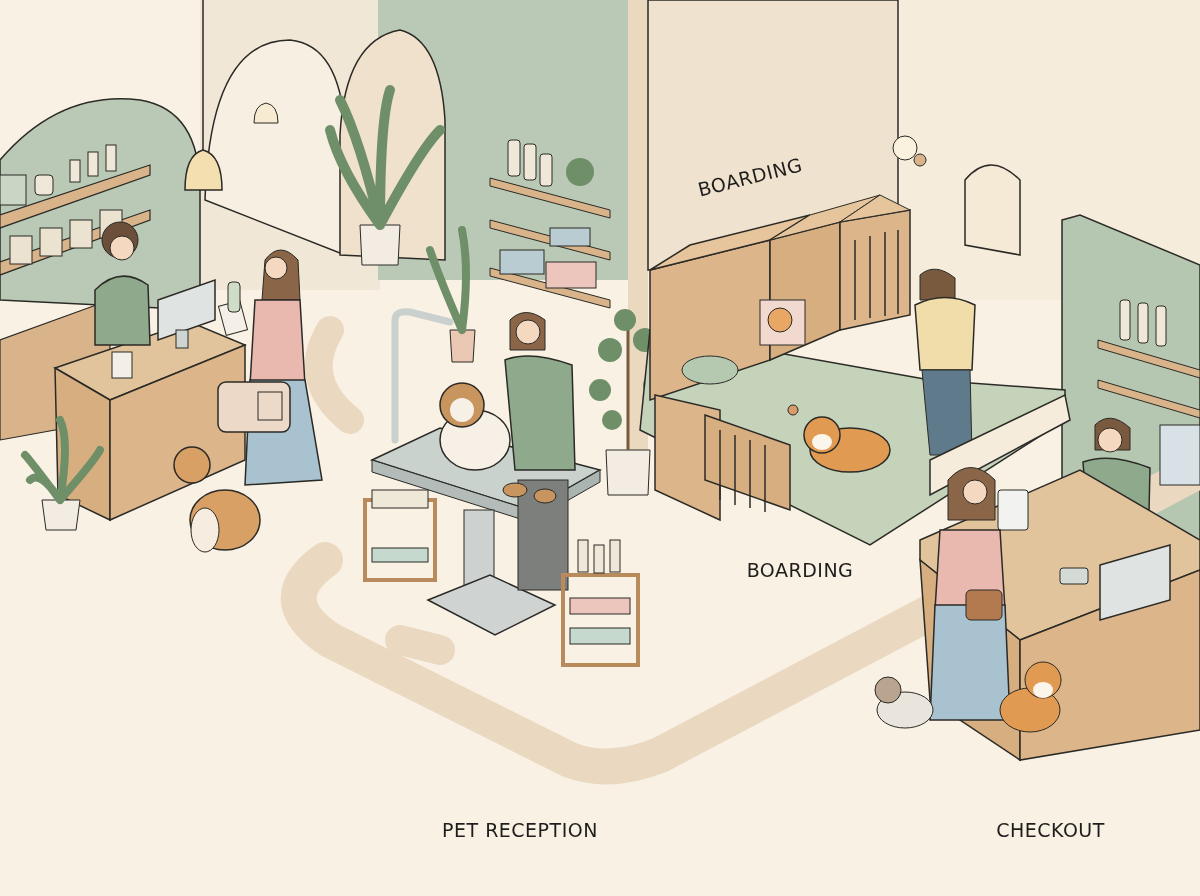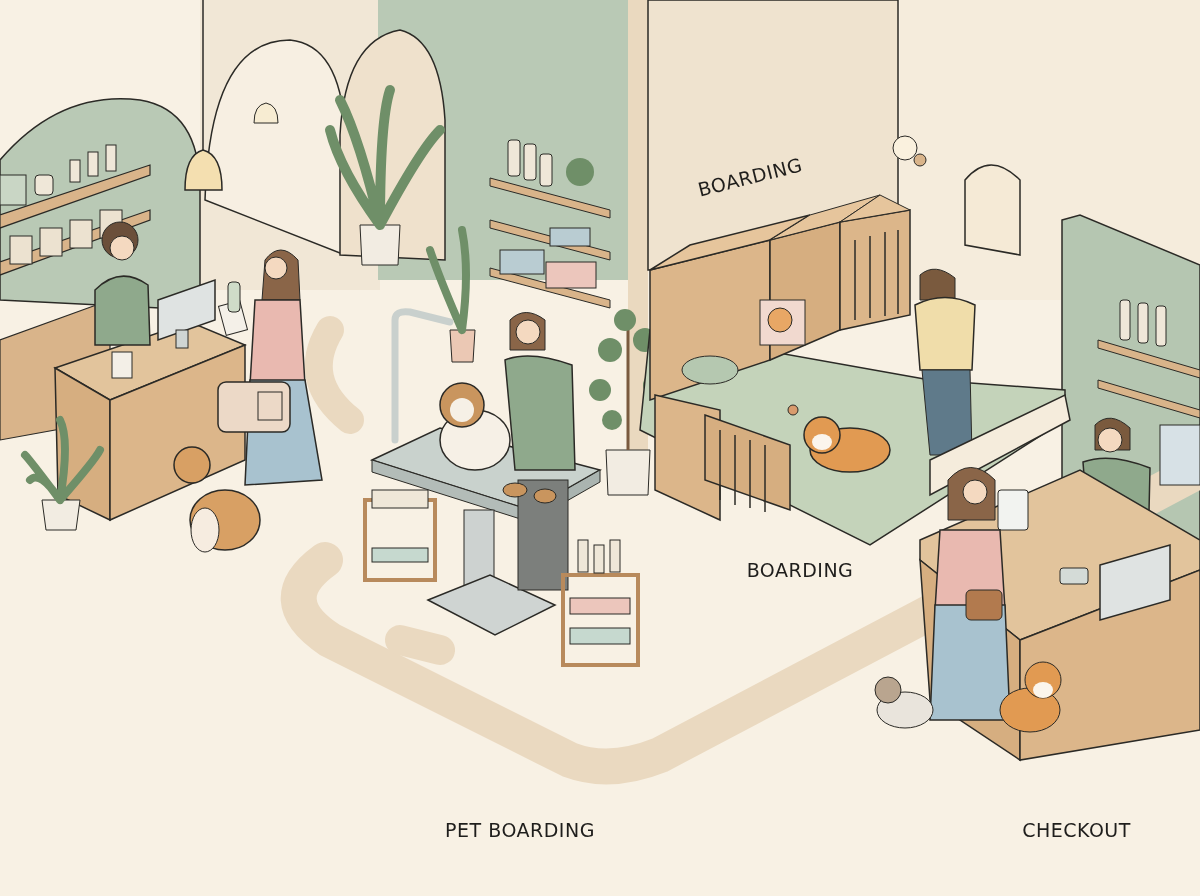--- a/index.html
+++ b/index.html
@@ -228,16 +228,16 @@
     <ellipse cx="1043" cy="690" rx="10" ry="8" fill="#fbf5ec"></ellipse>
   </g>
 </svg>
 
 
 
 <div class="label" style="left:690px;top:165px;width:120px;transform:rotate(-14deg);">BOARDING</div>
 
 <div class="label" style="left:730px;top:558px;width:140px;">BOARDING</div>
 
-<div class="label" style="left:420px;top:818px;width:200px;">PET BOARDING</div>
-
-<div class="label" style="left:1004px;top:818px;width:145px;">CHECKOUT</div>
+<div class="label" style="left:420px;top:818px;width:200px;">PET RECEPTION</div>
+
+<div class="label" style="left:978px;top:818px;width:145px;">CHECKOUT</div>
 </div>
 
 </body></html>

